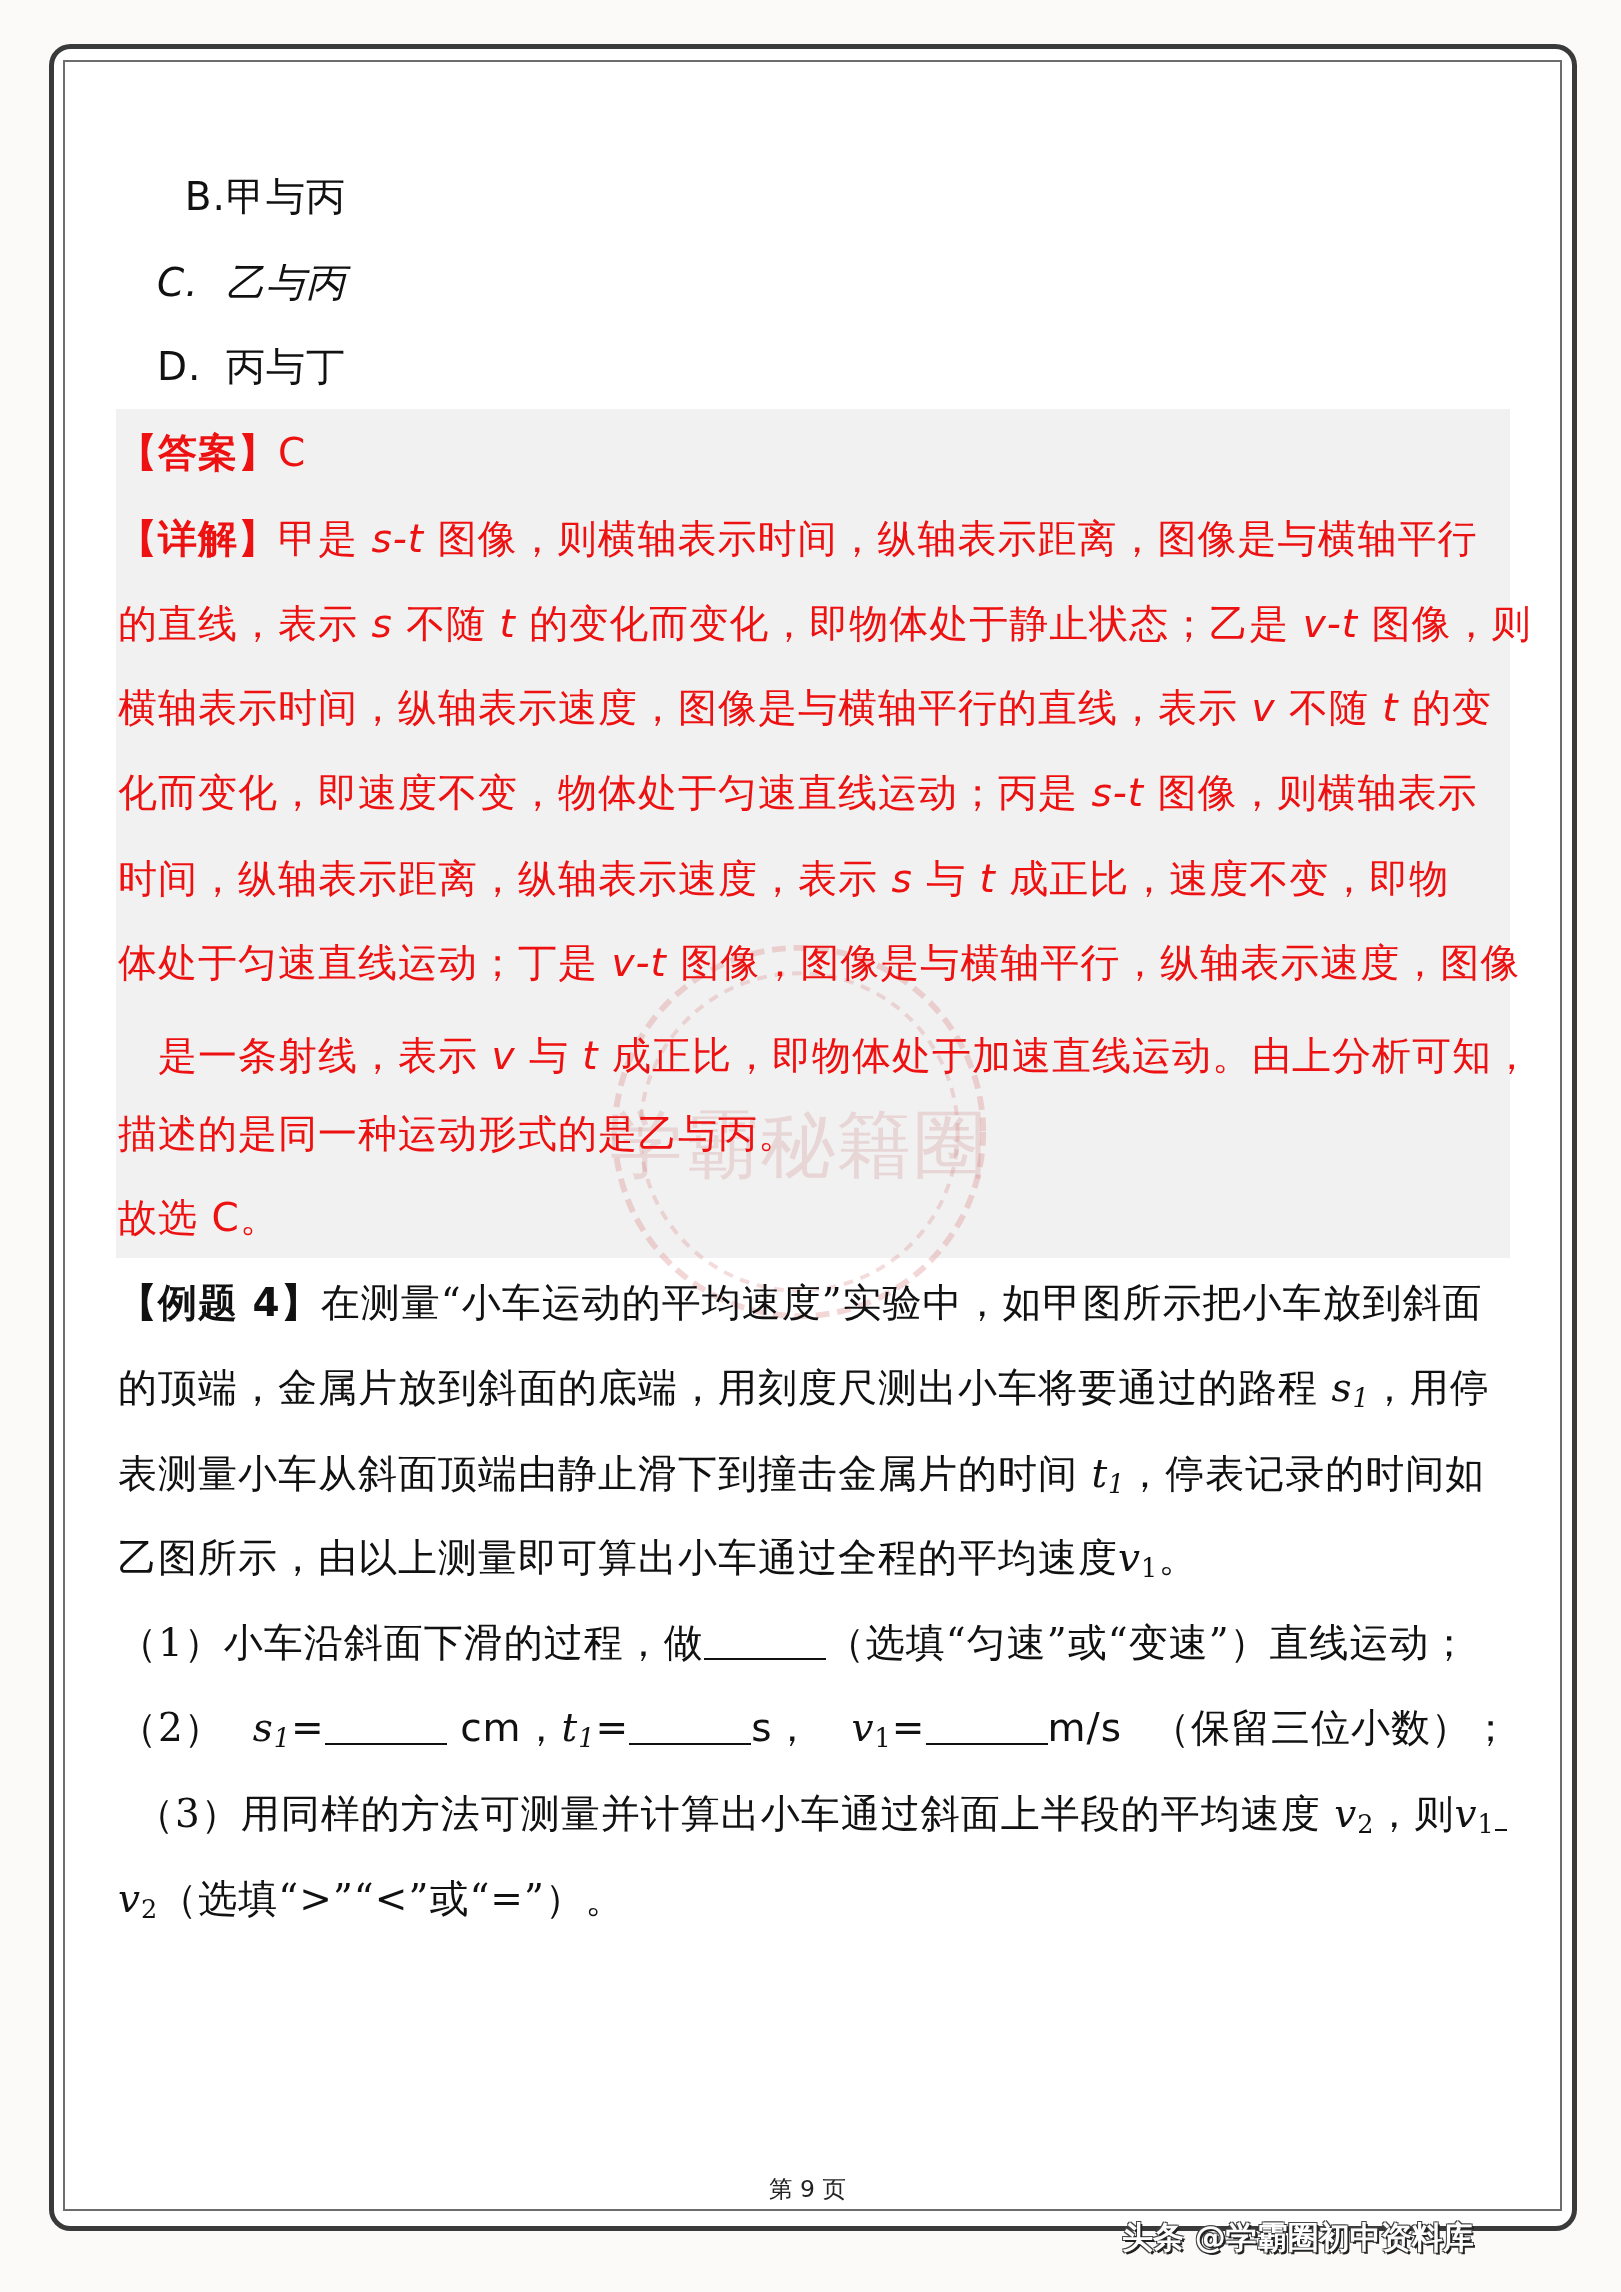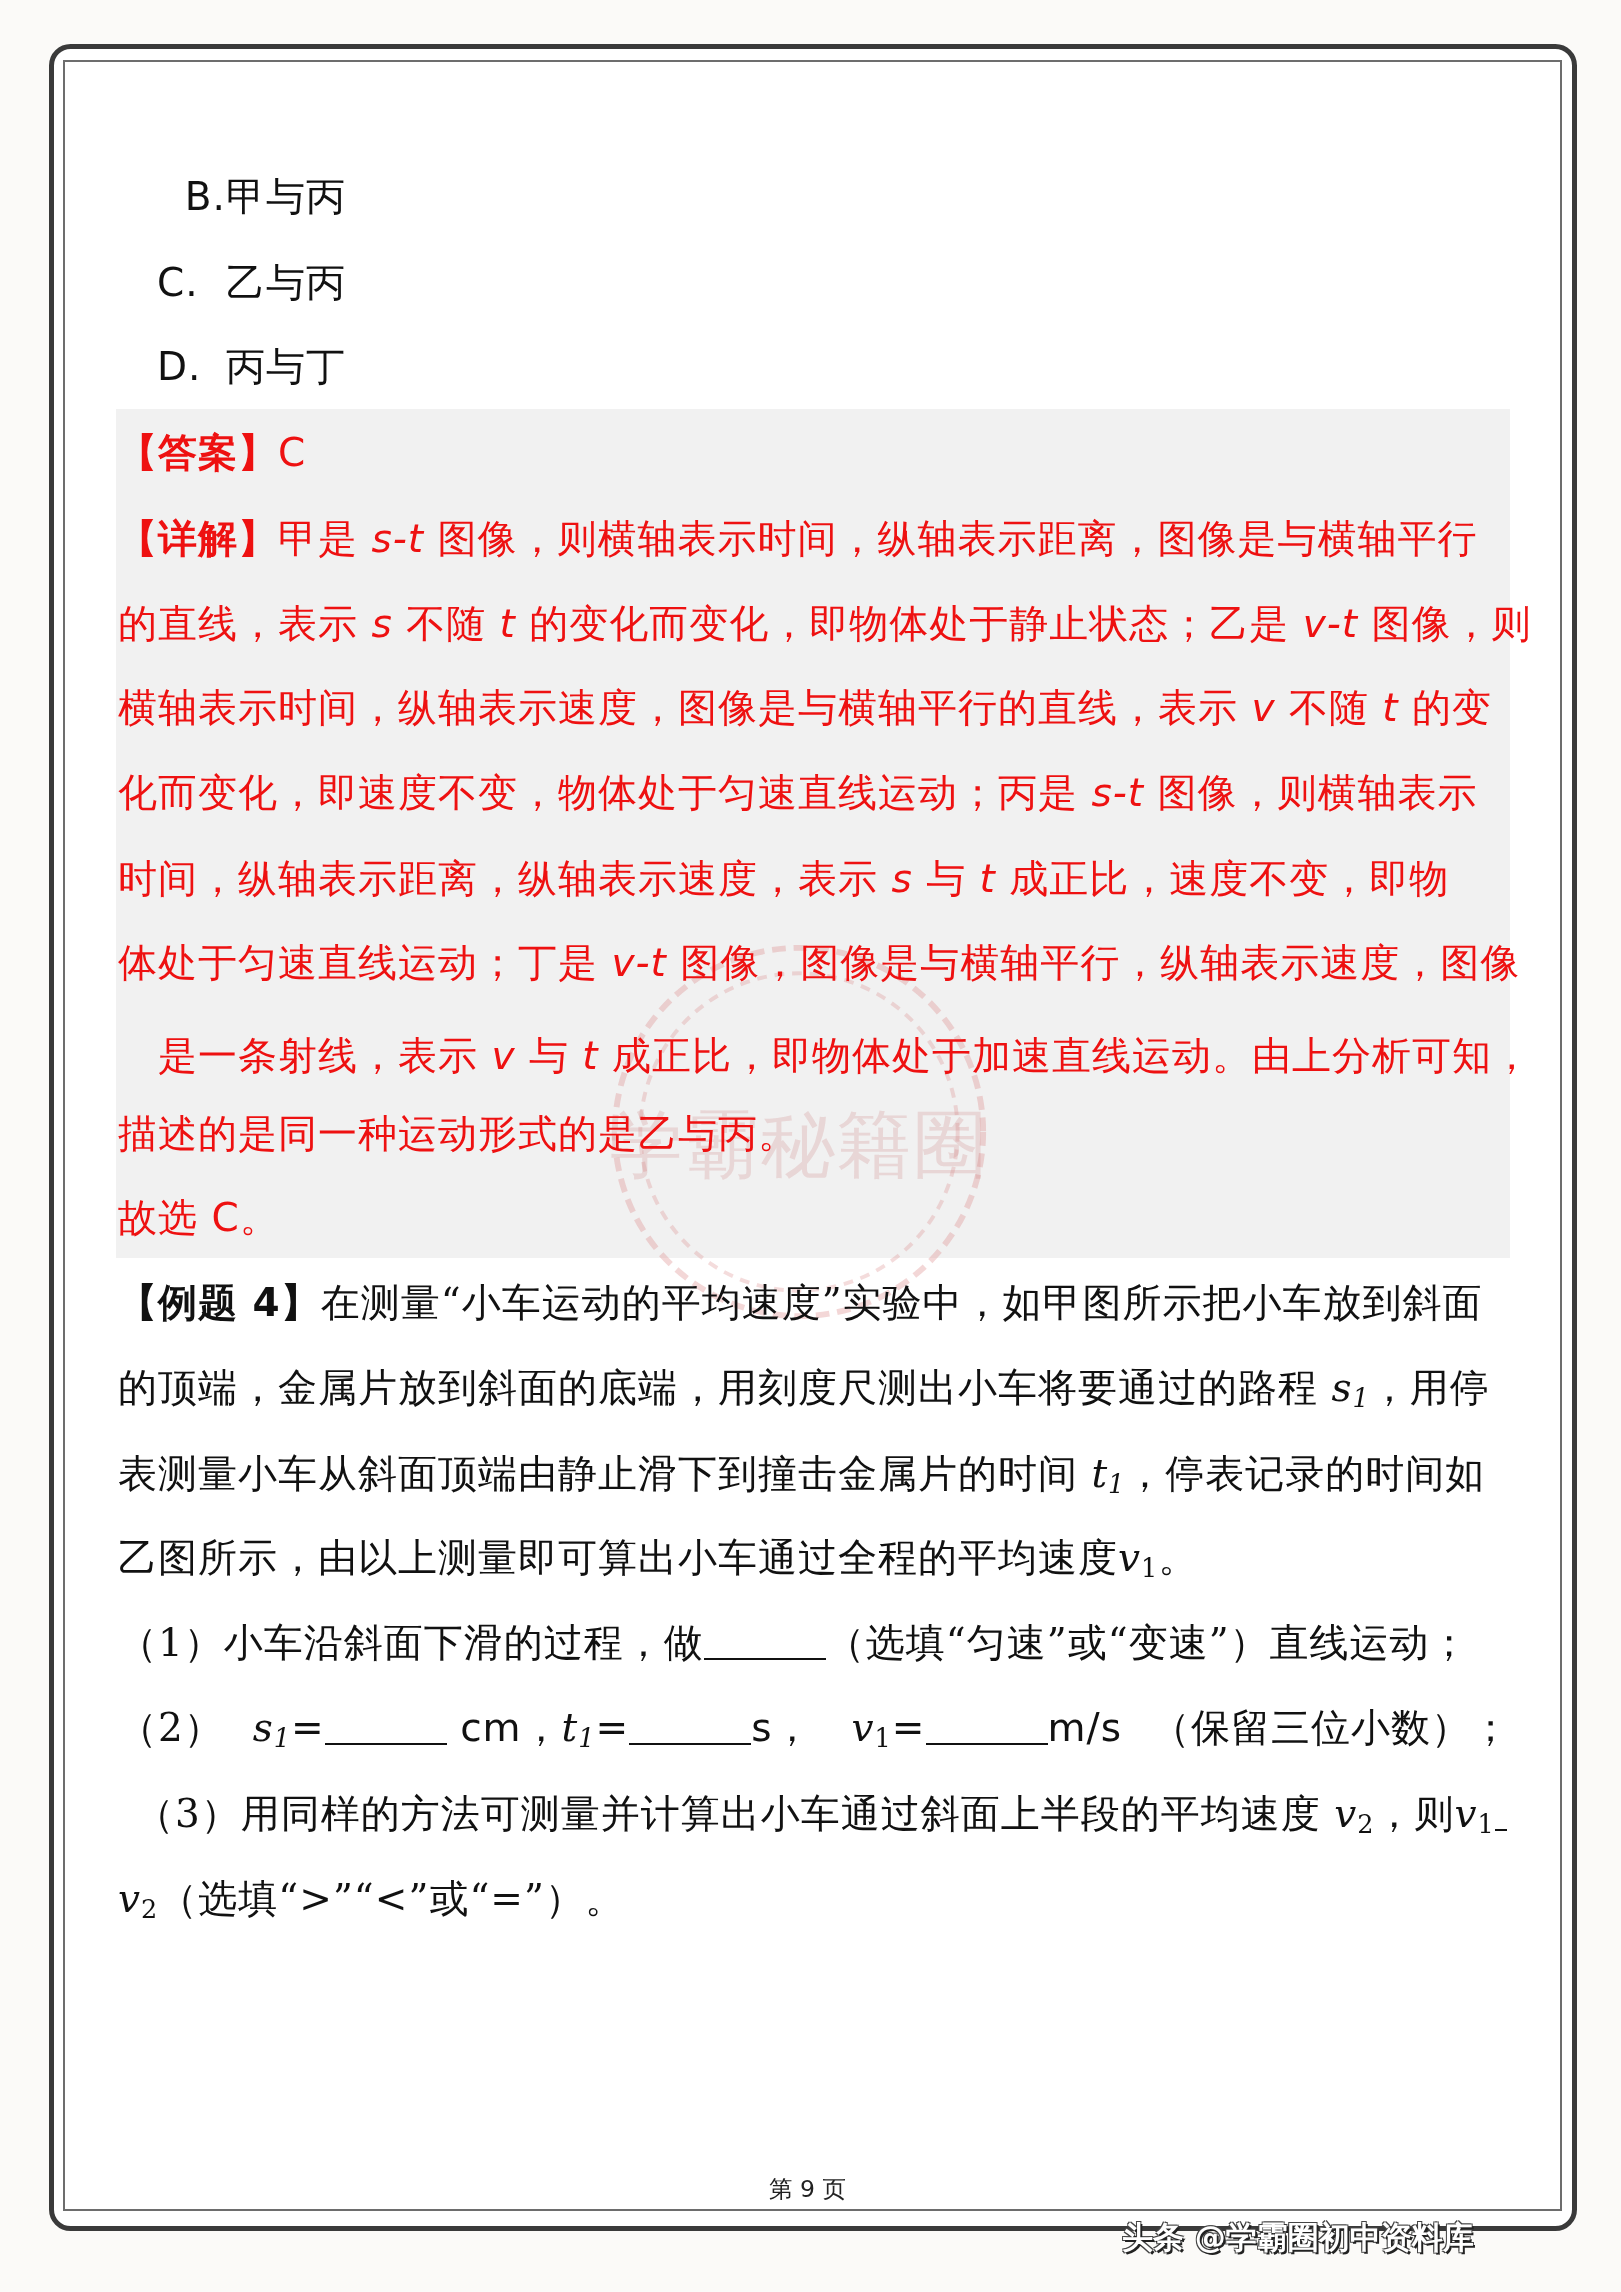--- a/index.html
+++ b/index.html
@@ -63,21 +63,21 @@
 </style>
 </head>
 <body>
 
 <div class="frame-outer"></div>
 <div class="frame-inner"></div>
 
 <div class="line opt" style="top:173px;text-align:right;">
   <span class="lbl">B.</span><span>甲与丙</span>
 </div>
-<div class="line opt" style="top:259px;">
+<div class="line opt" style="top:259px;font-style:italic;">
   <span class="lbl">C.</span><span>乙与丙</span>
 </div>
 <div class="line opt" style="top:343px;">
   <span class="lbl">D.</span><span>丙与丁</span>
 </div>
 
 <div class="answer-box"></div>
 
 <div class="watermark">
   <svg width="382" height="382" viewBox="0 0 390 390">

